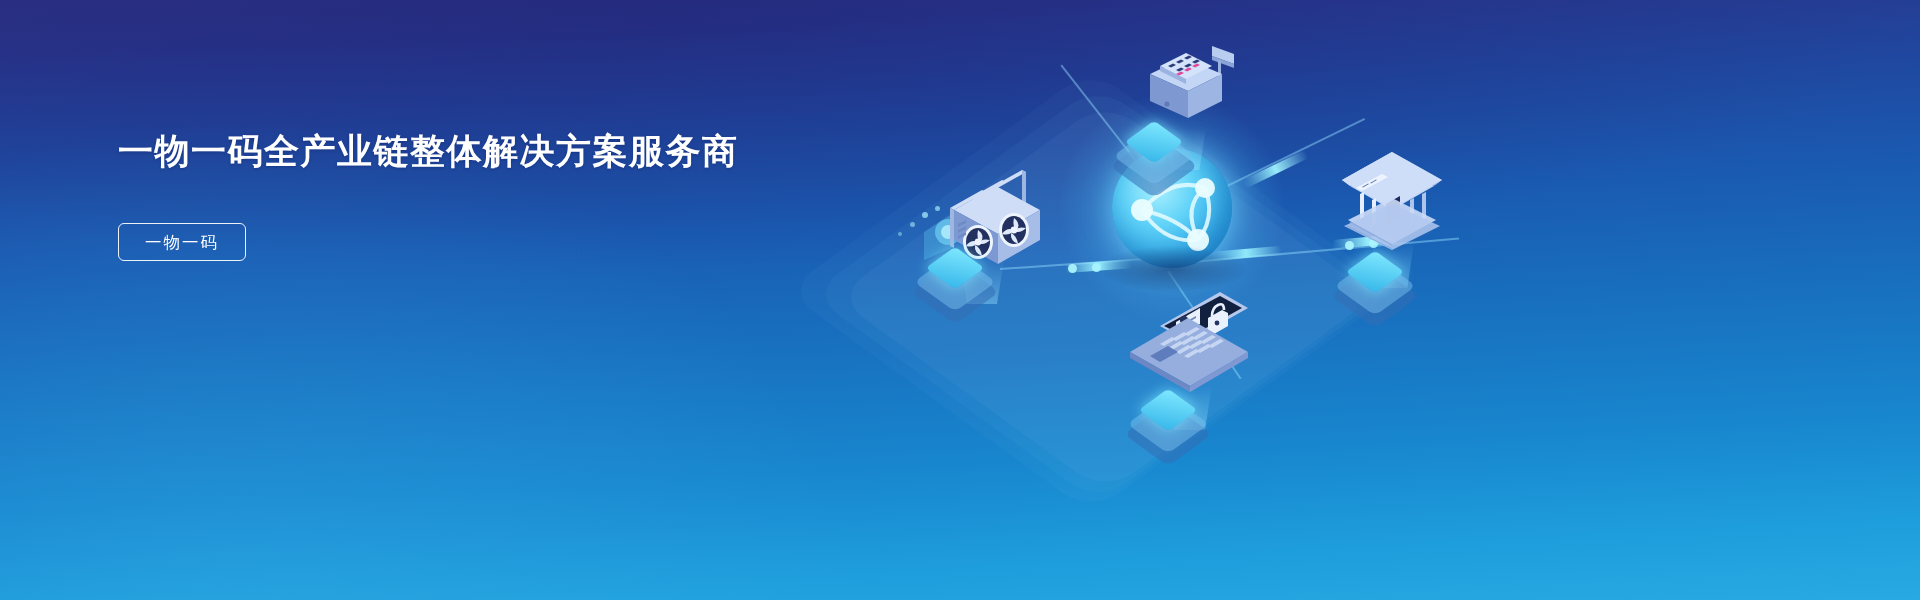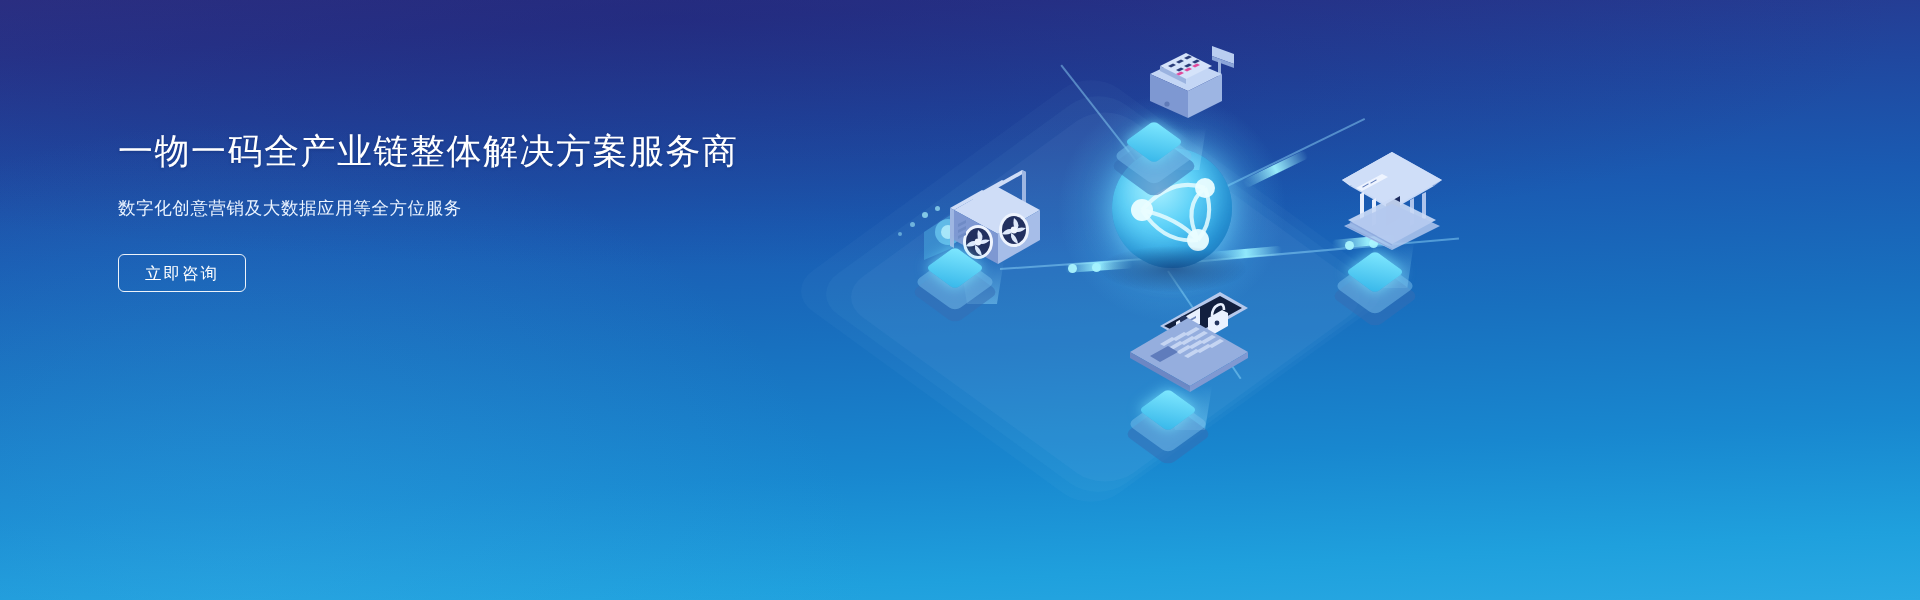--- a/index.html
+++ b/index.html
@@ -15,21 +15,21 @@
   #wash-left{position:absolute;left:-200px;bottom:-260px;width:1100px;height:760px;
     background:radial-gradient(ellipse at 40% 70%,rgba(60,180,235,.30) 0%,rgba(60,180,235,0) 68%);
     pointer-events:none;}
   #wash-top{position:absolute;left:0;top:-150px;width:1920px;height:420px;
     background:radial-gradient(ellipse at 35% 40%,rgba(28,28,110,.38) 0%,rgba(28,28,110,0) 70%);
     pointer-events:none;}
 
   
   #copy{position:absolute;left:118px;top:132px;width:720px;}
   #headline{
-    font-size:35px;font-weight:normal;color:#ffffff;letter-spacing:1.5px;
+    font-size:35px;font-weight:bold;color:#ffffff;letter-spacing:1.5px;
     line-height:1.1;margin:0 0 22px 0;white-space:nowrap;
     text-shadow:0 1px 3px rgba(10,30,90,.35);
   }
   .sub-line{
     font-size:17.5px;color:#eaf3ff;letter-spacing:.6px;line-height:31px;
     margin:0;white-space:nowrap;font-weight:400;
   }
   #cta{
     margin-top:30px;display:inline-block;
     border:1px solid rgba(255,255,255,.92);border-radius:6px;
@@ -94,23 +94,22 @@
 <div id="banner">
 
   <div id="wash-top"></div>
   <div id="wash-left"></div>
 
   <div id="copy">
 
     <h1 id="headline">一物一码全产业链整体解决方案服务商</h1>
 
 
-    <p class="sub-line">数字化创意营销及大数据应用等全方位服务</p>
-
-    <div id="cta">立即咨询</div>
+
+    <div id="cta">一物一码</div>
   </div>
 
   <div id="art">
 
     <div class="plate" id="plate1"></div>
     <div class="plate" id="plate2"></div>
     <div class="plate" id="plate3"></div>
 
     <div class="wire" style="left:120px;top:268px;width:170px;transform:rotate(-4deg);"></div>
     <div class="pulse" style="left:185px;top:264px;width:68px;transform:rotate(-4deg);"></div>

